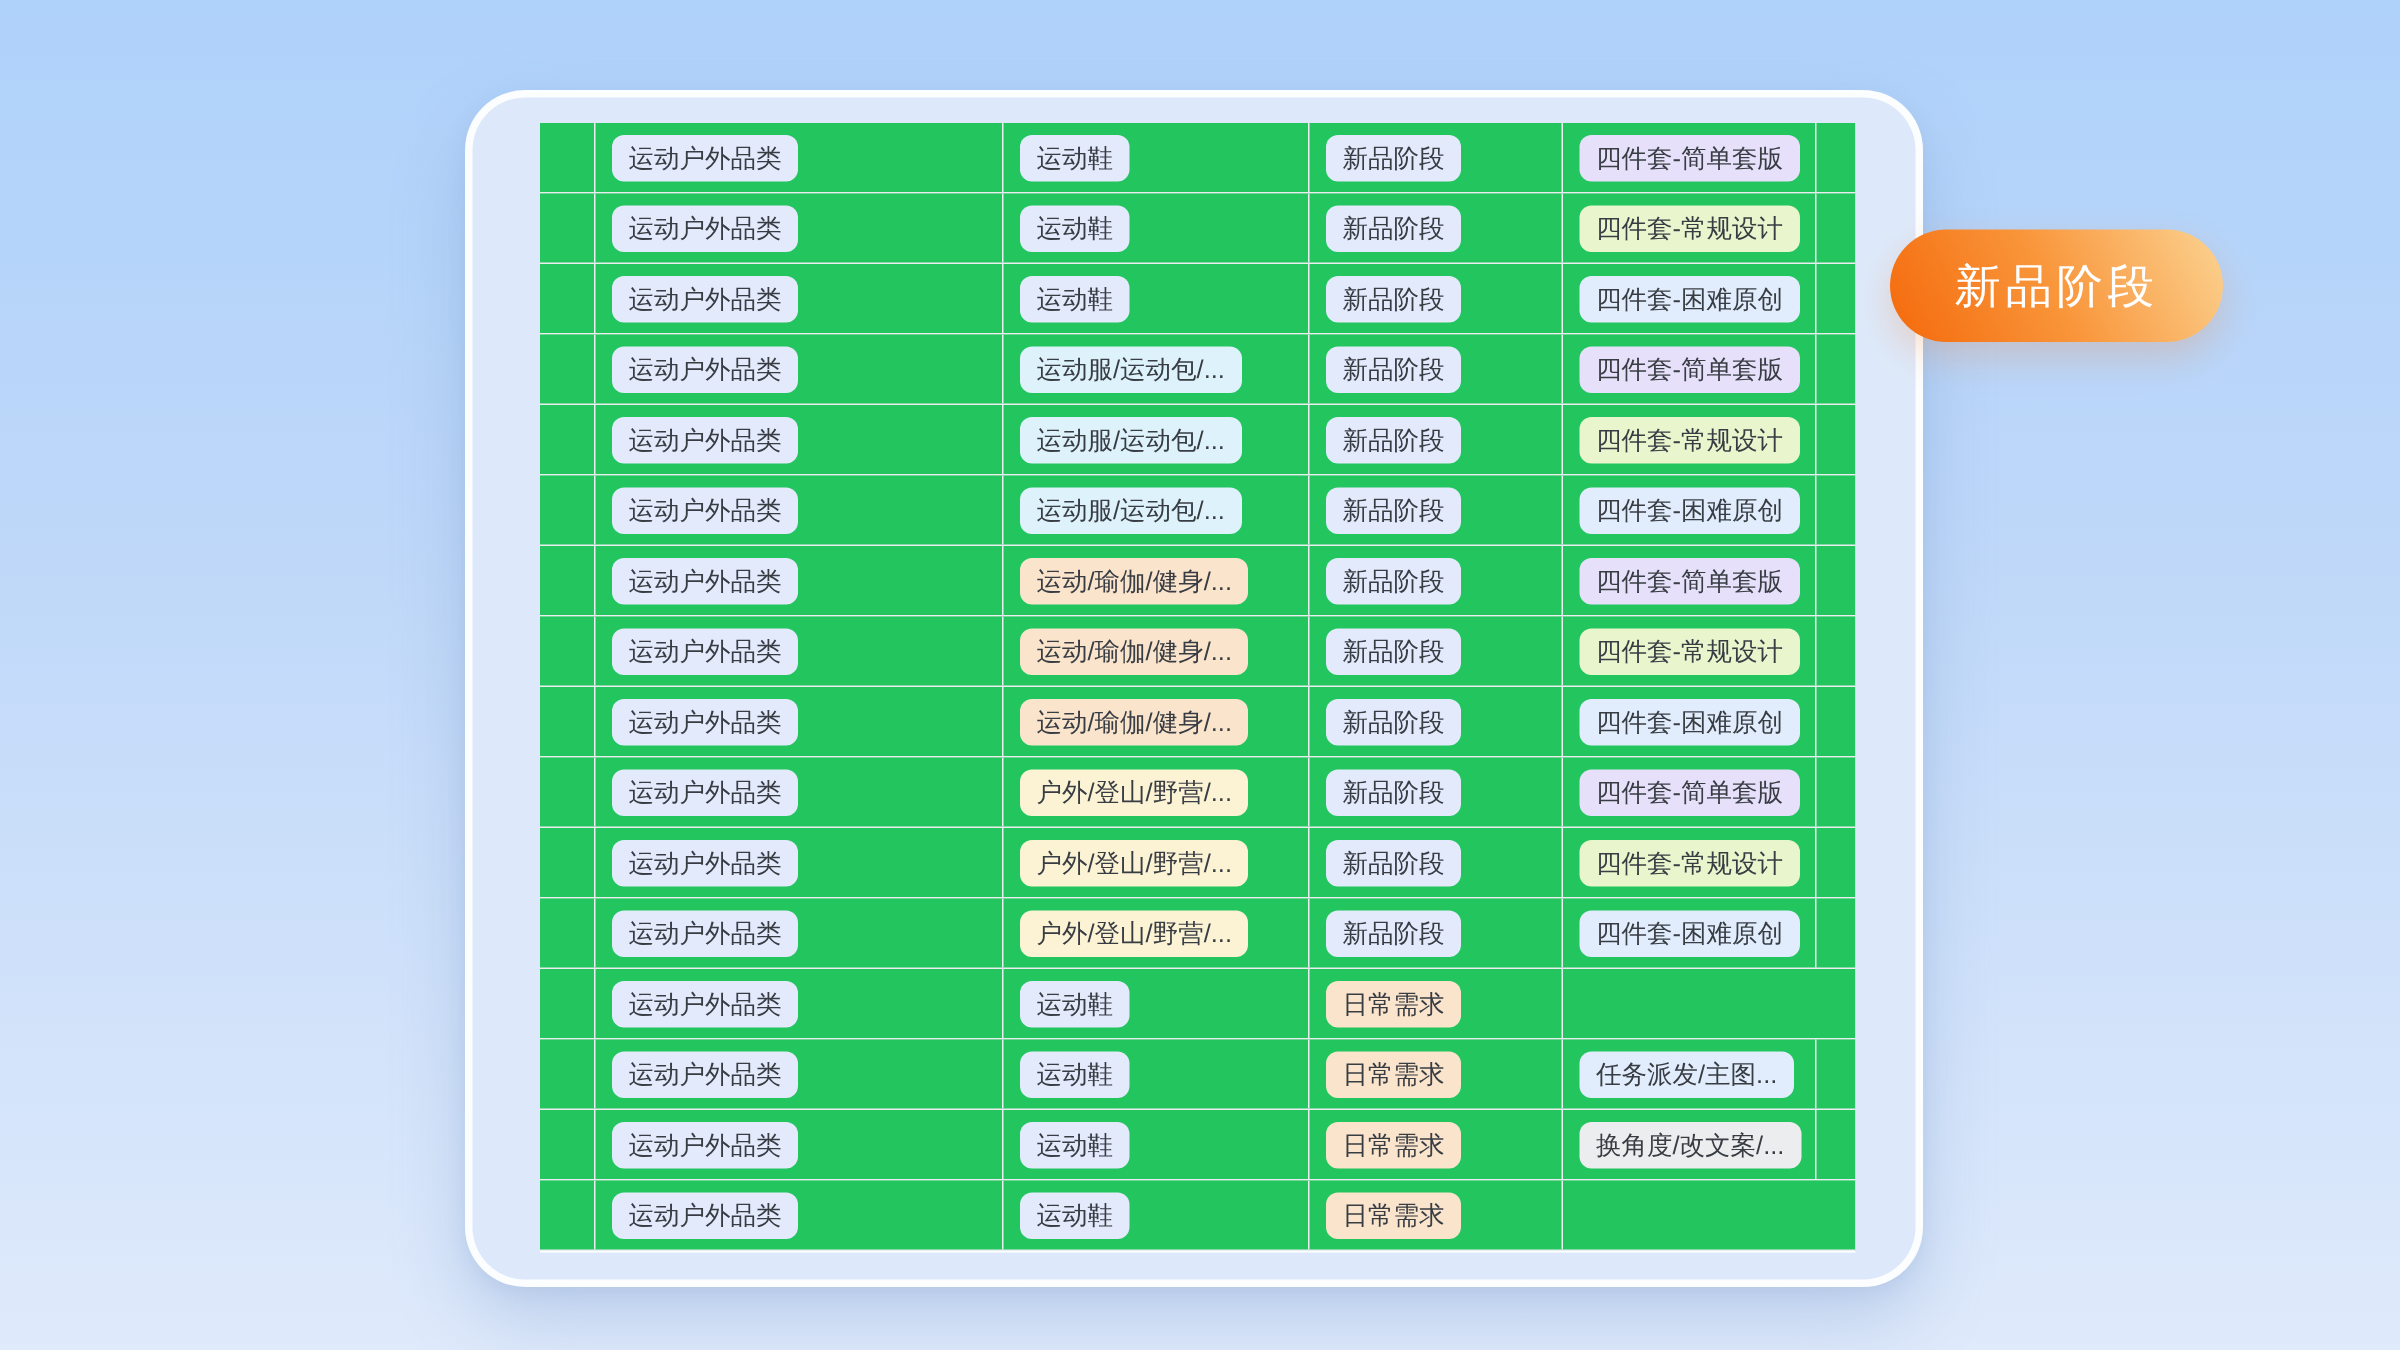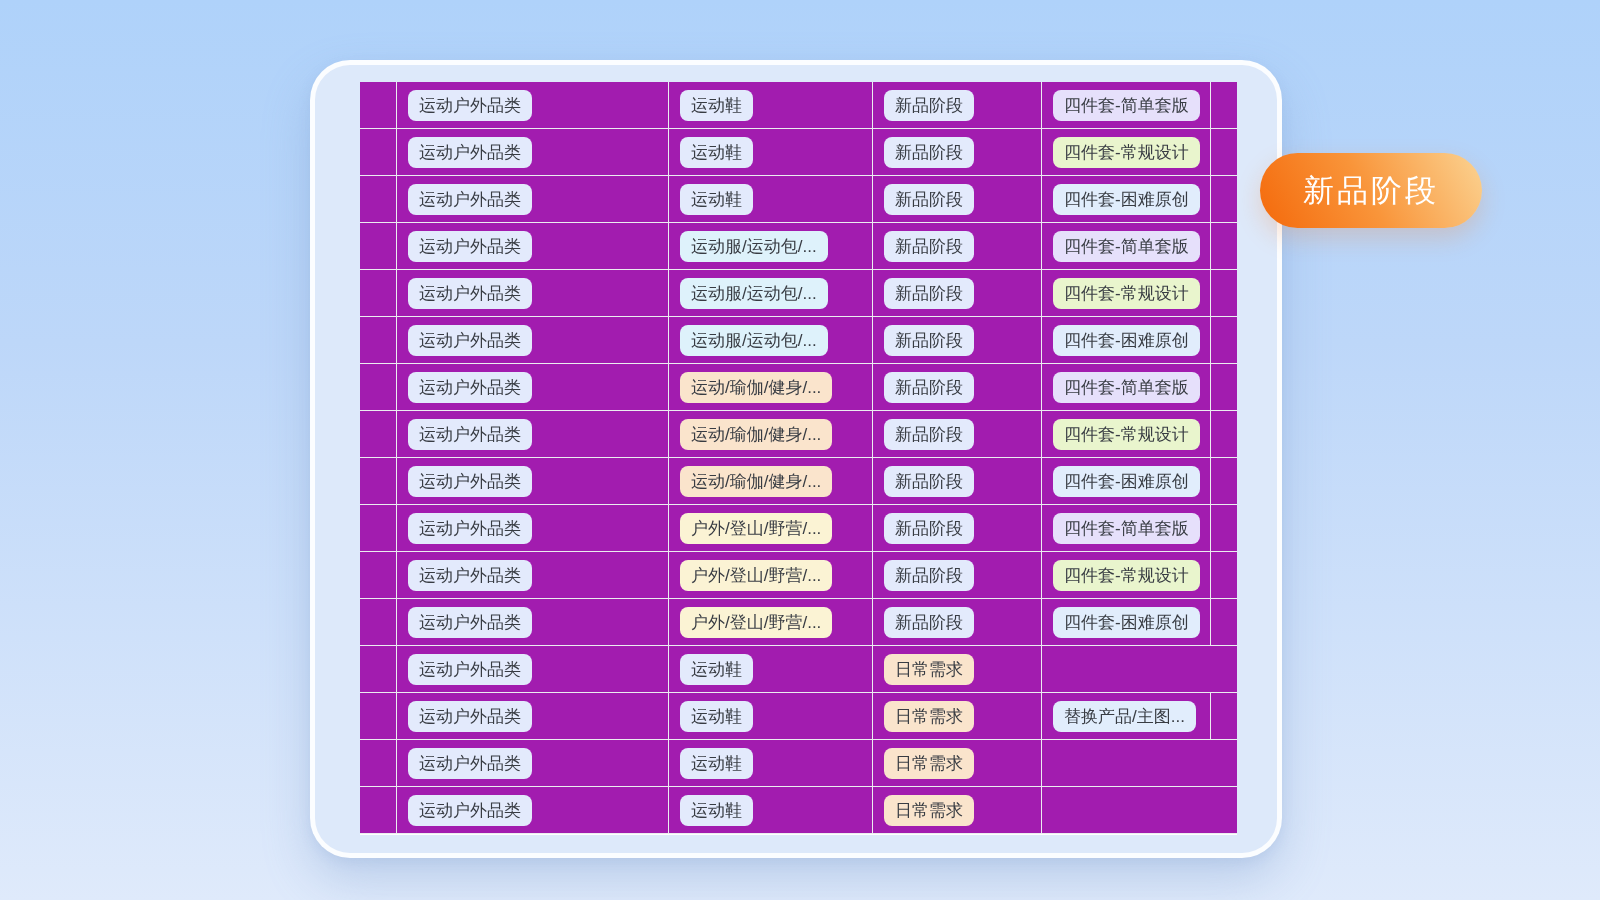--- a/index.html
+++ b/index.html
@@ -15,21 +15,21 @@
     border:5px solid rgba(255,255,255,0.88);
     border-radius:40px;
     box-shadow: 0 22px 48px rgba(116,148,202,0.32), 0 4px 12px rgba(140,168,212,0.18);
   }
   .sheet {
     position:absolute; left:360px; top:82px; width:877px; height:753px;
     background:#ffffff; overflow:hidden;
   }
   .row {
     display:flex; height:47px; border-bottom:1px solid #ebedf0;
-    background:#a21caf;
+    background:#22c55e;
   }
   .cell {
     display:flex; align-items:center;
     height:100%; border-right:1px solid #ebedf0;
     overflow:hidden; flex-shrink:0;
   }
   .c0 { width:37px; }
   .c1 { width:272px; }
   .c2 { width:204px; }
   .c3 { width:169px; }
@@ -275,34 +275,37 @@
       <div class="cell c1">
         <span class="tag" style="background: rgb(227, 234, 252); color: rgb(56, 60, 67);">运动户外品类</span>
       </div>
       <div class="cell c2">
         <span class="tag" style="background: rgb(227, 234, 252); color: rgb(56, 60, 67);">运动鞋</span>
       </div>
       <div class="cell c3">
         <span class="tag" style="background: rgb(250, 228, 204); color: rgb(56, 60, 67);">日常需求</span>
       </div>
       <div class="cell c4">
-        <span class="tag" style="background: rgb(225, 237, 252); color: rgb(56, 60, 67);">替换产品/主图...</span>
+        <span class="tag" style="background: rgb(225, 237, 252); color: rgb(56, 60, 67);">任务派发/主图...</span>
       </div>
       <div class="cell c5"></div>
     </div>
     <div class="row">
       <div class="cell c0"></div>
       <div class="cell c1">
         <span class="tag" style="background: rgb(227, 234, 252); color: rgb(56, 60, 67);">运动户外品类</span>
       </div>
       <div class="cell c2">
         <span class="tag" style="background: rgb(227, 234, 252); color: rgb(56, 60, 67);">运动鞋</span>
       </div>
       <div class="cell c3">
         <span class="tag" style="background: rgb(250, 228, 204); color: rgb(56, 60, 67);">日常需求</span>
+      </div>
+      <div class="cell c4">
+        <span class="tag" style="background: rgb(235, 237, 239); color: rgb(56, 60, 67);">换角度/改文案/...</span>
       </div>
       <div class="cell c5"></div>
     </div>
     <div class="row">
       <div class="cell c0"></div>
       <div class="cell c1">
         <span class="tag" style="background: rgb(227, 234, 252); color: rgb(56, 60, 67);">运动户外品类</span>
       </div>
       <div class="cell c2">
         <span class="tag" style="background: rgb(227, 234, 252); color: rgb(56, 60, 67);">运动鞋</span>

